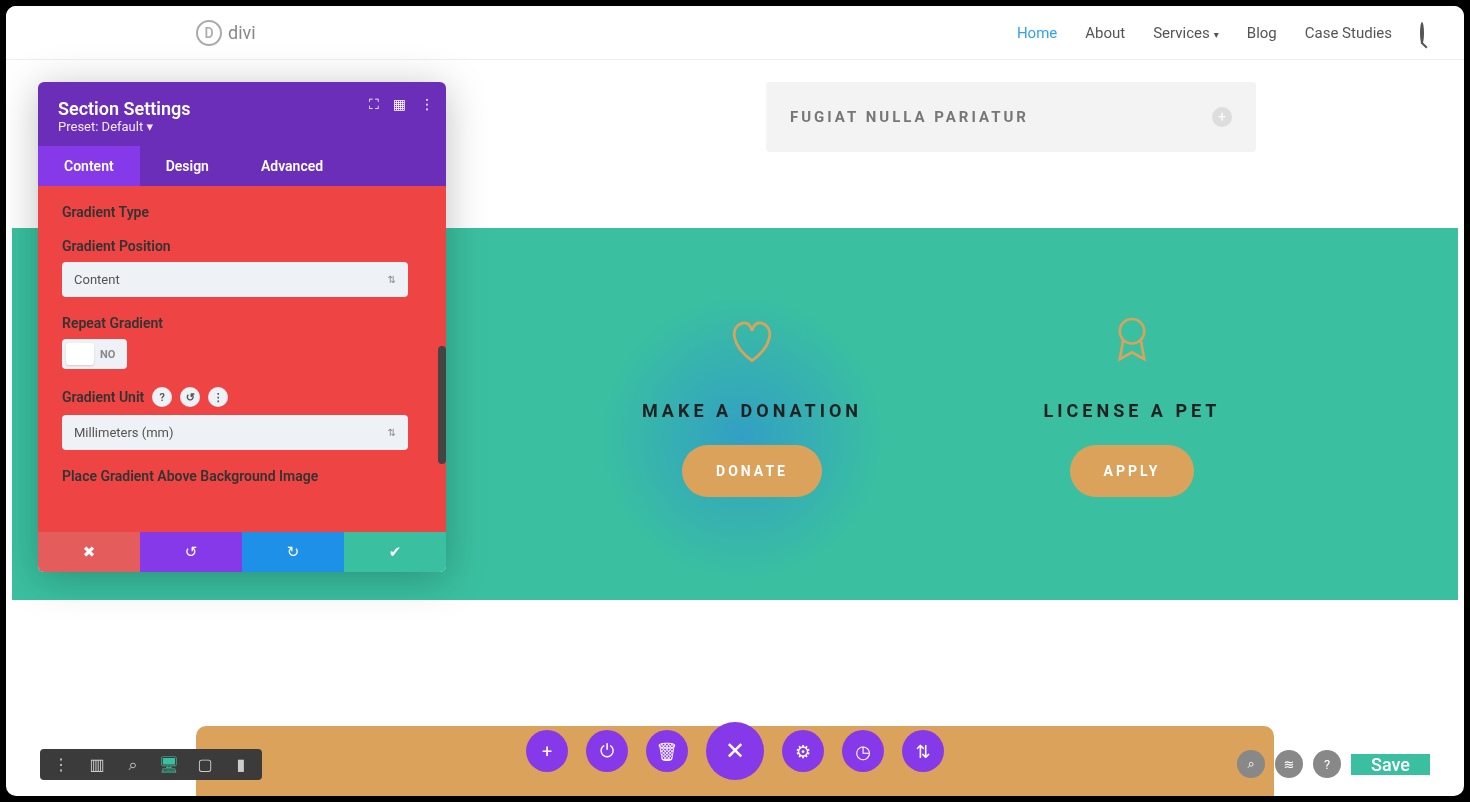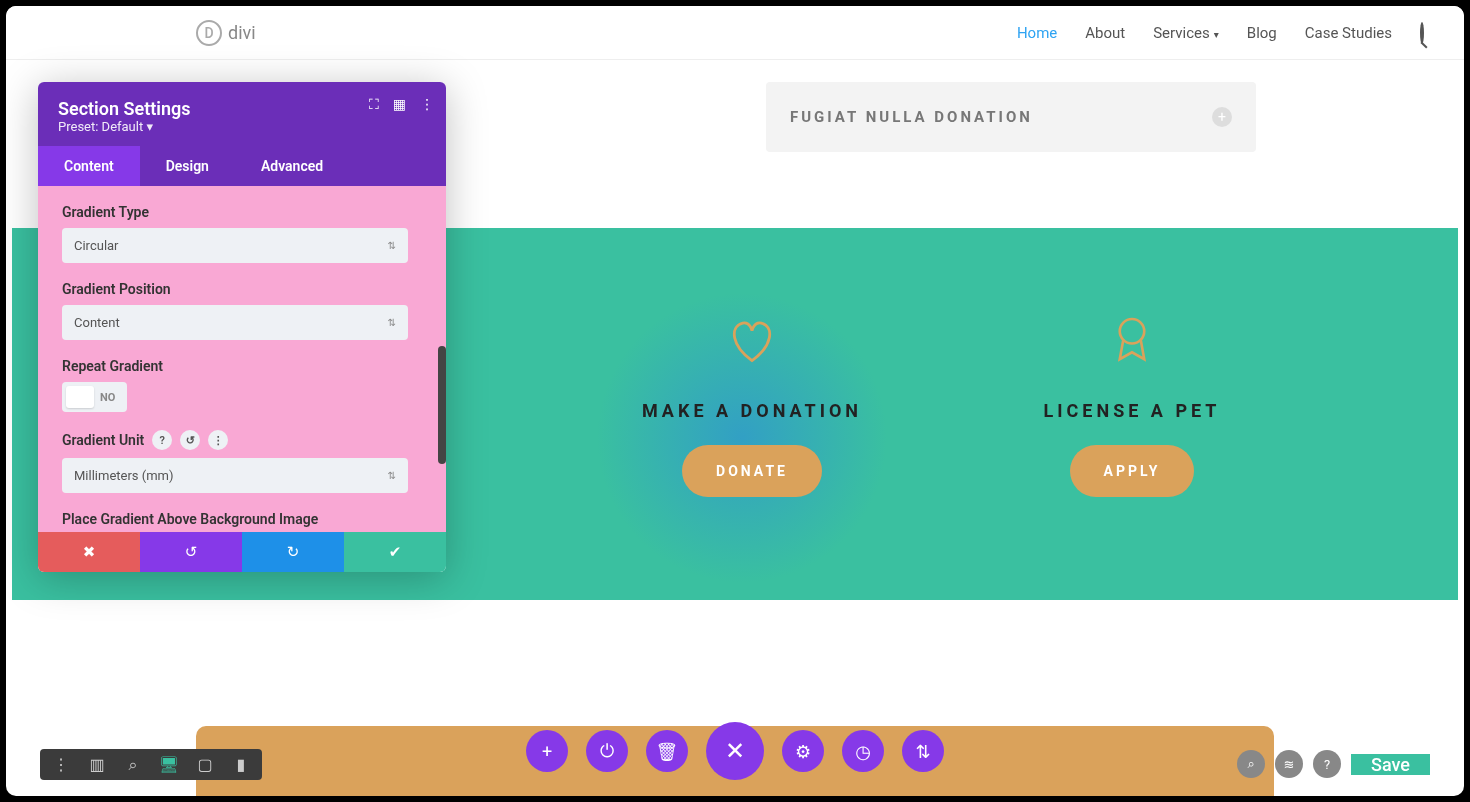--- a/index.html
+++ b/index.html
@@ -39,21 +39,21 @@
 
 .panel { position: absolute; top: 76px; left: 32px; width: 408px; background: #fff; border-radius: 6px; box-shadow: 0 6px 40px rgba(0,0,0,0.25); overflow: hidden; }
 .panel-header { background: #6b2eb8; color: #ffffff; padding: 16px 20px 12px; position: relative; }
 .panel-title { font-size: 18px; font-weight: 600; }
 .panel-preset { font-size: 13px; opacity: 0.9; }
 .panel-header-icons { position: absolute; right: 12px; top: 14px; display: flex; gap: 14px; }
 .panel-header-icons span { cursor: pointer; font-size: 14px; }
 .panel-tabs { display: flex; background: #6b2eb8; }
 .panel-tab { flex: none; padding: 12px 26px; color: #fff; font-size: 14px; font-weight: 600; cursor: pointer; }
 .panel-tab.active { background: #8639e8; }
-.panel-body { padding: 18px 38px 0 24px; background: #f9a8d4; position: relative; }
+.panel-body { padding: 18px 38px 0 24px; background: #ef4444; position: relative; }
 .scroll-thumb { position: absolute; right: 0; top: 160px; width: 8px; height: 118px; background: #444; border-radius: 4px; }
 .field { margin-bottom: 18px; }
 .field-label { font-size: 14px; font-weight: 600; color: #333; margin-bottom: 8px; display: flex; align-items: center; gap: 8px; }
 .field-label .hint { display: inline-flex; width: 20px; height: 20px; border-radius: 50%; background: #eef1f5; align-items: center; justify-content: center; font-size: 11px; color: #555; cursor: pointer; }
 .select { background: #eef1f5; border-radius: 4px; padding: 10px 12px; font-size: 13px; color: #555; display: flex; align-items: center; justify-content: space-between; cursor: pointer; }
 .select::after { content: '⇅'; font-size: 10px; color: #888; }
 .toggle { display: inline-flex; align-items: center; background: #eef1f5; border-radius: 4px; padding: 4px; }
 .toggle-handle { width: 28px; height: 22px; background: #fff; border-radius: 3px; margin-right: 6px; box-shadow: 0 1px 2px rgba(0,0,0,0.15); }
 .toggle-label { font-size: 11px; color: #888; font-weight: 700; padding-right: 8px; }
 .panel-body-truncate { height: 346px; overflow: hidden; }
@@ -97,21 +97,21 @@
       <span class="active">Home</span>
       <span>About</span>
       <span><span>Services</span><span class="chevron">▾</span></span>
       <span>Blog</span>
       <span>Case Studies</span>
       <span><span class="search-circle"></span></span>
     </div>
   </div>
 
   <div class="accordion">
-    <span class="accordion-title">FUGIAT NULLA DONATION</span>
+    <span class="accordion-title">FUGIAT NULLA PARIATUR</span>
     <span class="accordion-plus">+</span>
   </div>
 
   <div class="teal-section">
     <div class="glow"></div>
     <div class="cta left">
       <div class="cta-icon">
         <svg viewBox="0 0 64 64" width="60" height="60">
             <path d="M32 54 C10 38 8 18 22 14 C30 12 32 22 32 22 C32 22 34 12 42 14 C56 18 54 38 32 54 Z"></path>
           </svg>
@@ -145,21 +145,20 @@
     </div>
     <div class="panel-tabs">
       <div class="panel-tab active">Content</div>
       <div class="panel-tab">Design</div>
       <div class="panel-tab">Advanced</div>
     </div>
     <div class="panel-body panel-body-truncate">
       <div class="scroll-thumb"></div>
       <div class="field">
         <div class="field-label">Gradient Type</div>
-        <div class="select">Circular</div>
       </div>
       <div class="field">
         <div class="field-label">Gradient Position</div>
         <div class="select">Content</div>
       </div>
       <div class="field">
         <div class="field-label">Repeat Gradient</div>
         <div class="toggle">
           <div class="toggle-handle"></div>
           <span class="toggle-label">NO</span>

